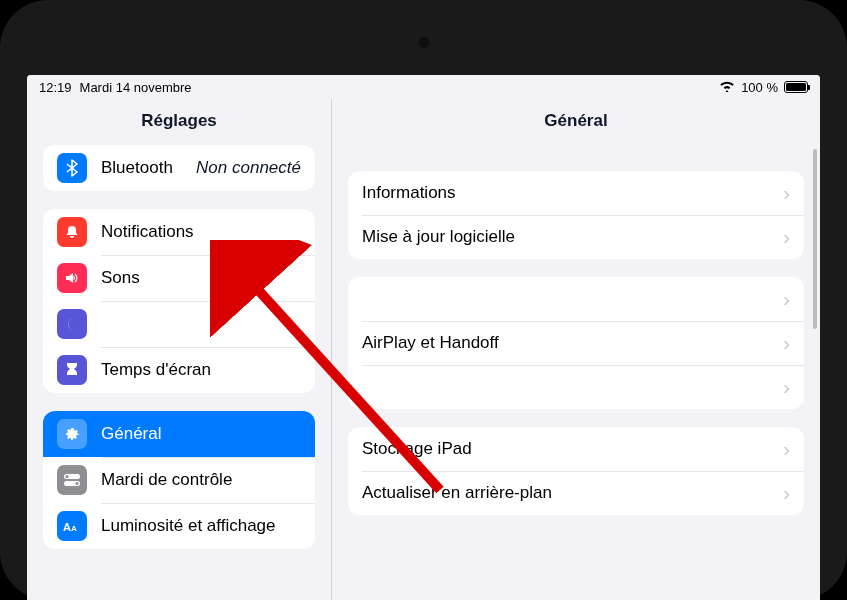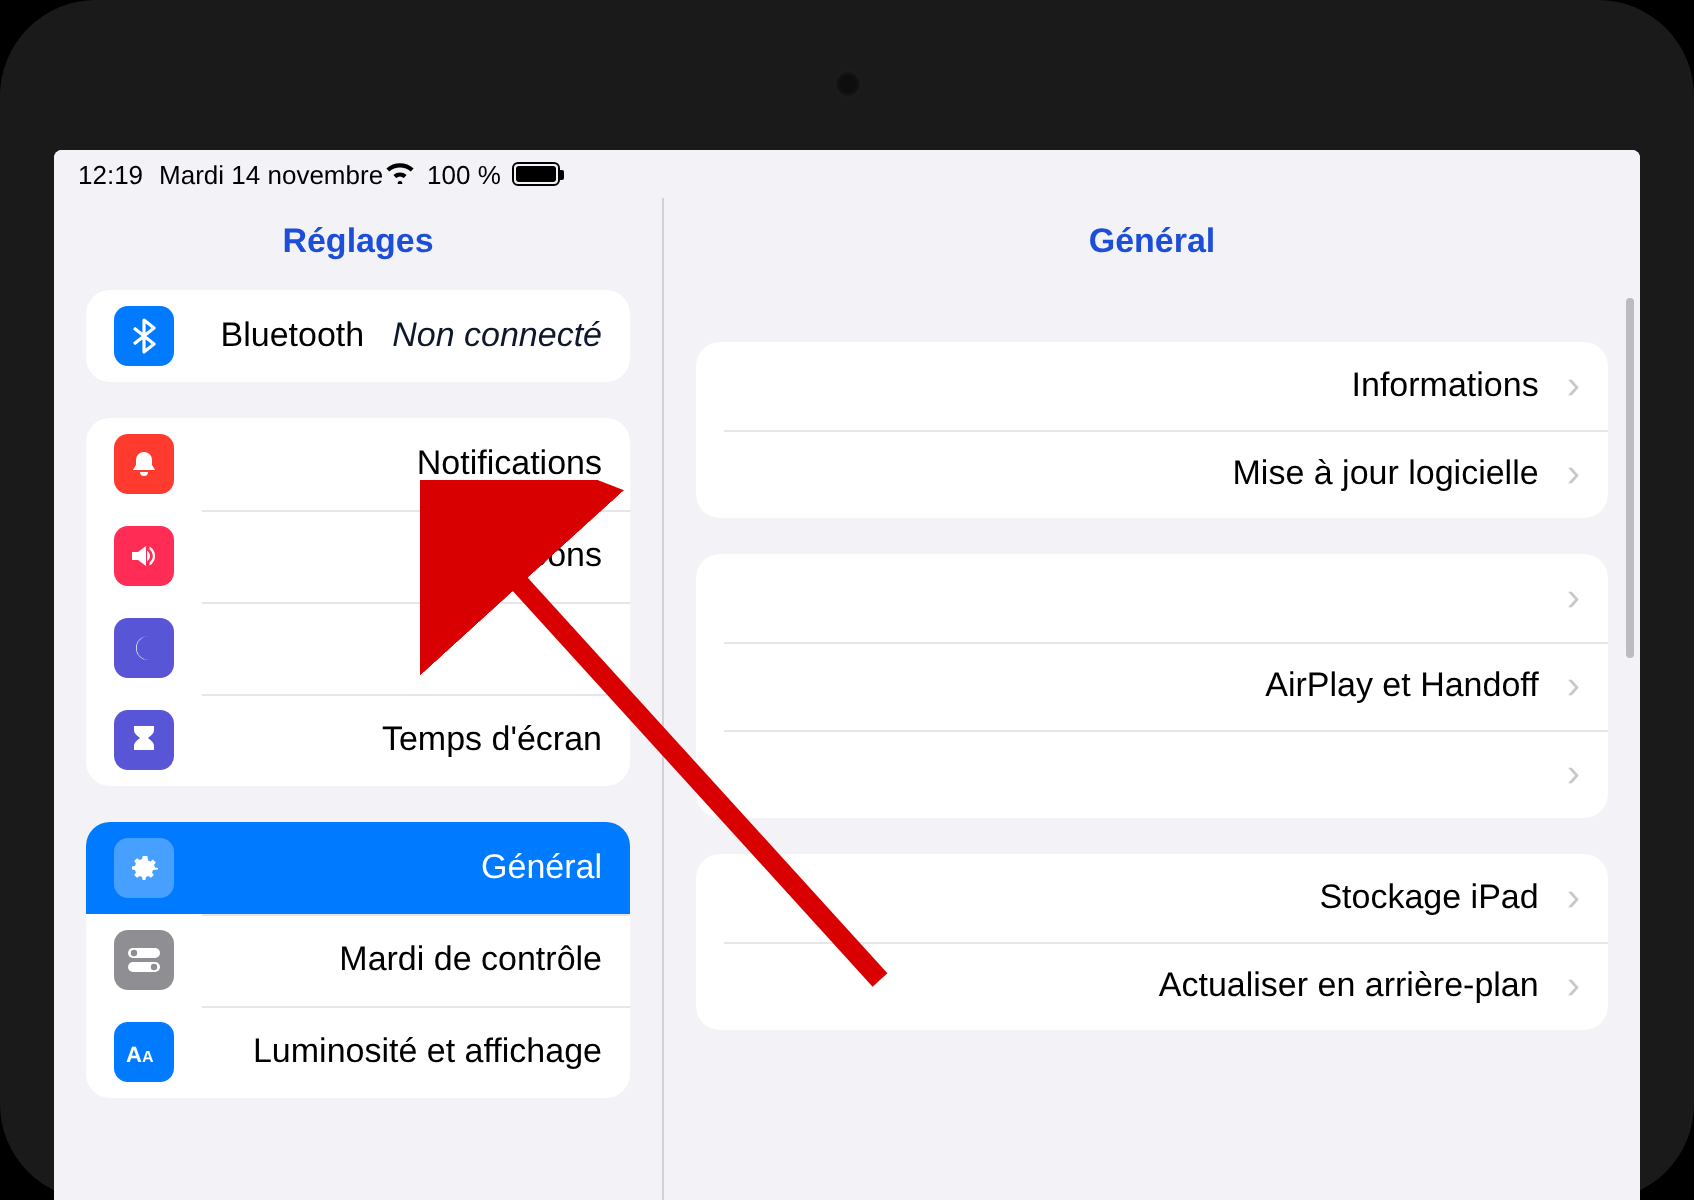--- a/index.html
+++ b/index.html
@@ -37,21 +37,21 @@
     border-radius: 4px 4px 0 0;
     overflow: hidden;
     display: flex;
     flex-direction: column;
   }
   
   .status-bar {
     height: 24px;
     display: flex;
     align-items: center;
-    justify-content: flex-start;
+    justify-content: space-between;
     padding: 0 12px;
     font-size: 13px;
     font-weight: 500;
     color: #000;
     background: #f2f2f7;
   }
   .status-left { display: flex; gap: 8px; align-items: center; }
   .status-right { display: flex; gap: 6px; align-items: center; }
   .wifi-icon { display:inline-block; }
   .battery {
@@ -86,29 +86,28 @@
     display: flex;
     flex-direction: column;
     overflow: hidden;
     position: relative;
   }
   .header {
     text-align: center;
     font-size: 17px;
     font-weight: 600;
     padding: 12px 0 10px;
-    color: #1d4ed8;
+    color: #0f172a;
   }
   .scroll { overflow-y: auto; flex:1; padding: 0 16px 20px; }
   .group {
     background: #fff;
     border-radius: 12px;
     margin: 18px 0 0;
     overflow: hidden;
-    text-align: right;
   }
   .group.first { margin-top: 4px; }
   .row {
     display: flex;
     align-items: center;
     min-height: 44px;
     padding: 8px 14px;
     font-size: 17px;
     color: #000;
     gap: 14px;

